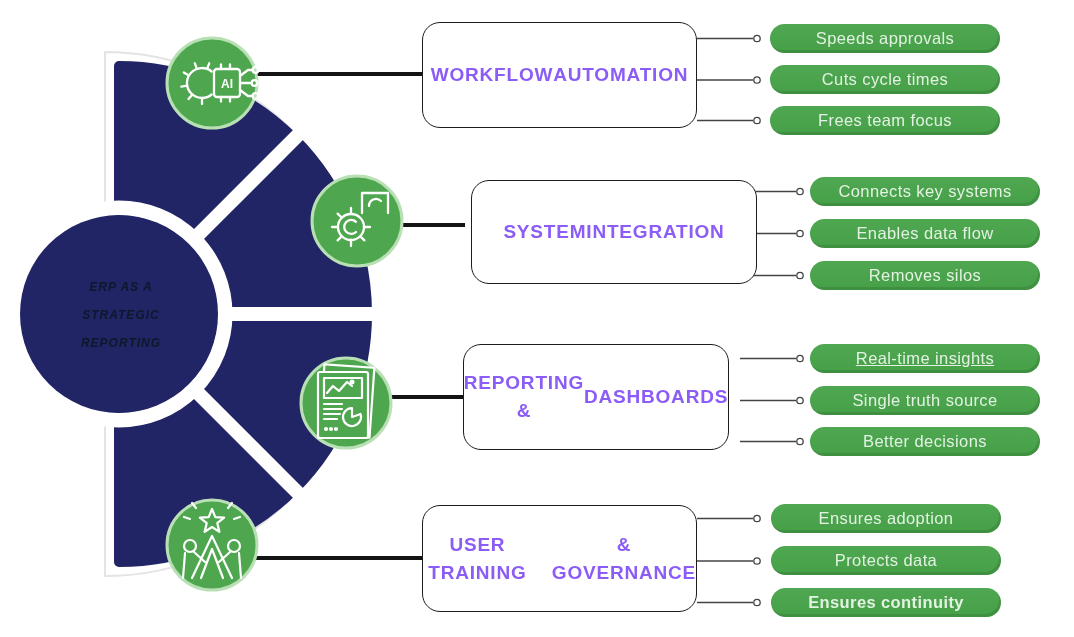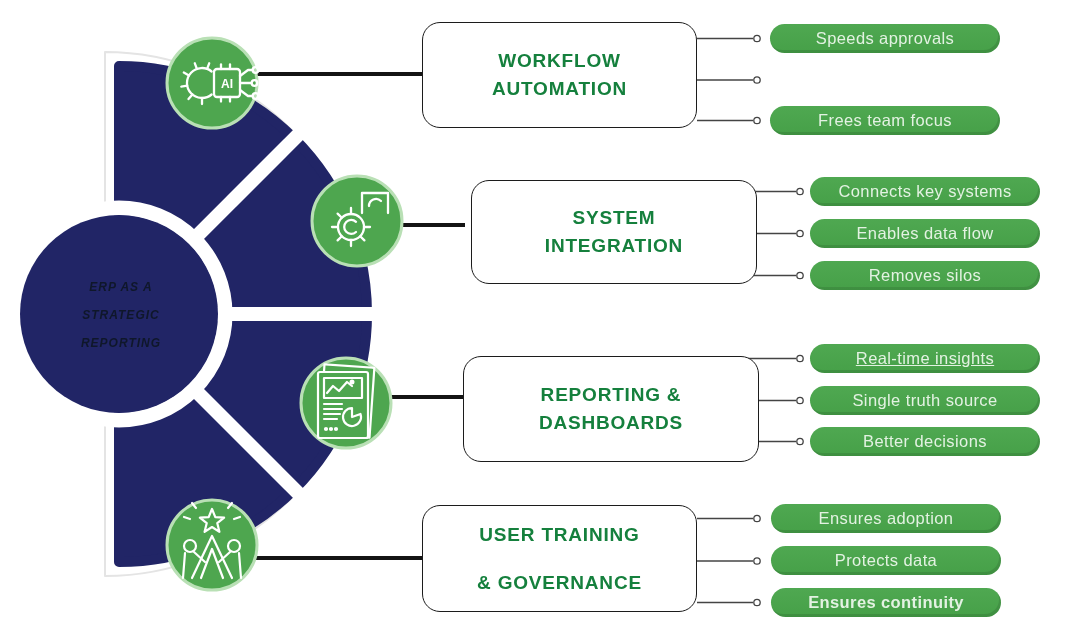--- a/index.html
+++ b/index.html
@@ -8,34 +8,34 @@
     font-family:"Liberation Sans", sans-serif;overflow:hidden;
   }
   .canvas svg.layer{position:absolute;left:0;top:0;}
   .center-label{
     position:absolute;left:21px;top:273px;width:200px;
     text-align:center;color:#0f172a;font-weight:700;font-size:12px;
     line-height:28px;letter-spacing:1px;z-index:3;font-style:italic;
   }
   .topic-box{
     position:absolute;background:#fff;border:1.6px solid #1c1c1c;border-radius:18px;
-    display:flex;flex-direction:column;align-items:center;justify-content:center;
+    display:flex;flex-direction:row;align-items:center;justify-content:center;
     text-align:center;font-weight:700;font-size:19px;line-height:28px;
-    letter-spacing:.8px;color:#15803d;z-index:2;box-sizing:border-box;
+    letter-spacing:.8px;color:#8b5cf6;z-index:2;box-sizing:border-box;
   }
   .pill{
     position:absolute;width:230px;height:29px;border-radius:15px;
     background:linear-gradient(180deg,#4fa851,#46a048);
     box-shadow:inset -2px -3px 0 rgba(0,0,0,.10);
     display:flex;align-items:center;justify-content:center;
     color:#e3f2e2;font-size:16.5px;letter-spacing:.4px;z-index:2;
   }
   .b1{left:422px;top:22px;width:275px;height:106px;}
   .b2{left:463px;top:180px;width:286px;height:104px;margin-left:8px;}
-  .b3{left:463px;top:356px;width:296px;height:106px;}
+  .b3{left:463px;top:344px;width:266px;height:106px;}
   .b4{left:422px;top:505px;width:275px;height:107px;gap:20px;}
   .p10{left:770px;top:24px;}  .p11{left:770px;top:65px;}  .p12{left:770px;top:106px;}
   .p20{left:810px;top:177px;} .p21{left:810px;top:219px;} .p22{left:810px;top:261px;}
   .p30{left:810px;top:344px;text-decoration:underline;} .p31{left:810px;top:386px;} .p32{left:810px;top:427px;}
   .p40{left:771px;top:504px;} .p41{left:771px;top:546px;} .p42{left:771px;top:588px;font-weight:bold;}
 </style>
 </head>
 <body>
 
 <div class="canvas">
@@ -187,20 +187,21 @@
   <div class="topic-box b3">
     <span>REPORTING &amp;</span>
     <span>DASHBOARDS</span>
   </div>
   <div class="topic-box b4">
     <span>USER TRAINING</span>
     <span>&amp; GOVERNANCE</span>
   </div>
 
   <div class="pill p10">Speeds approvals</div>
+  <div class="pill p11">Cuts cycle times</div>
   <div class="pill p12">Frees team focus</div>
 
   <div class="pill p20">Connects key systems</div>
   <div class="pill p21">Enables data flow</div>
   <div class="pill p22">Removes silos</div>
 
   <div class="pill p30">Real-time insights</div>
   <div class="pill p31">Single truth source</div>
   <div class="pill p32">Better decisions</div>
 

